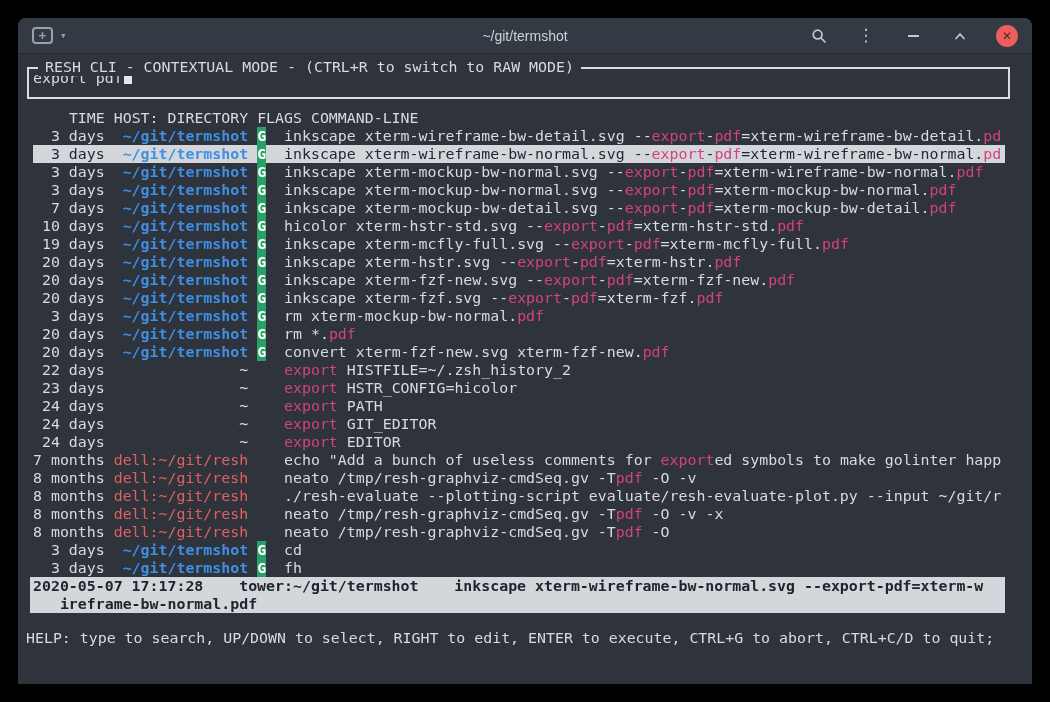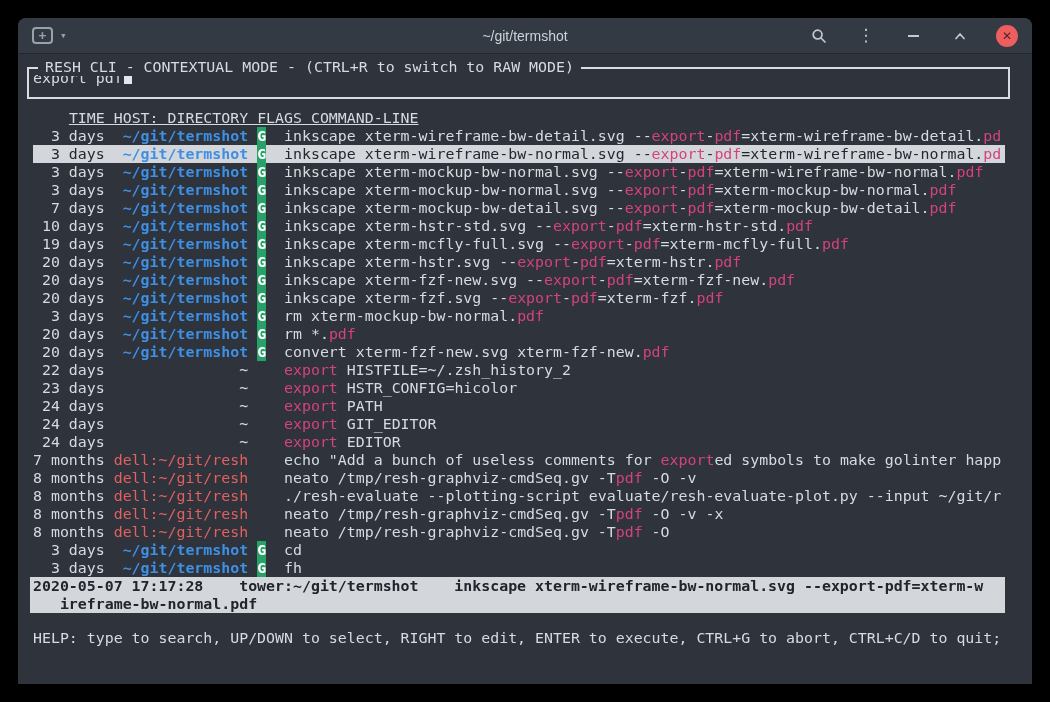--- a/index.html
+++ b/index.html
@@ -38,34 +38,34 @@
   
   .search-wrap{margin:13px 22px 10px 9px;position:relative}
   .searchbox{border:2px solid var(--border);height:32px;display:flex;
              align-items:flex-start;padding-left:4px}
   .legend{position:absolute;top:-9px;left:11px;background:var(--bg);
           padding:0 7px;line-height:18px;white-space:pre}
   .cursor{display:inline-block;width:8px;height:15px;background:#e2e6ea;
           margin-left:1px;vertical-align:-2px}
   
   .term-list{padding:0 27px 0 15px}
-  .hdr-text{text-decoration:underline}
+  .hdr-text{}
   .time{color:var(--fg)}
   .host.blue{color:var(--blue);font-weight:bold}
   .host.red{color:var(--red)}
   .host.plain{color:var(--fg)}
   .flag{background:var(--green);color:#ffffff;font-weight:bold}
   .cmdtext{color:var(--fg)}
   .match{color:var(--magenta);font-weight:normal}
   .sel{background:var(--selbg)}
   .sel .time,.sel .cmdtext{color:var(--seltext)}
   
   .status{background:var(--statusbg);color:#20252c;font-weight:bold;
           margin:0 27px 8px 12px;padding-left:3px}
-  .help{padding-left:15px;margin-top:16px;color:var(--fg)}
+  .help{padding-left:8px;margin-top:16px;color:var(--fg)}
   svg{display:block}
 </style>
 </head>
 <body>
 
 <div class="window">
 
   <div class="titlebar">
     <div class="tb-left">
       <div class="newtab">
@@ -109,21 +109,21 @@
     </div>
 
     <div class="term-list">
       <div class="line"><span class="hdr-pad">    </span><span class="hdr-text">TIME HOST: DIRECTORY FLAGS COMMAND-LINE</span></div>
       <div>
           <div class="line"><span class="time">  3 days </span><span class="host blue"> ~/git/termshot</span><span> </span><span class="flag">G</span><span>  </span><span class="cmdtext">inkscape xterm-wireframe-bw-detail.svg --</span><span class="match">export</span><span class="cmdtext">-</span><span class="match">pdf</span><span class="cmdtext">=xterm-wireframe-bw-detail.</span><span class="match">pd</span></div>
           <div class="line sel"><span class="time">  3 days </span><span class="host blue"> ~/git/termshot</span><span> </span><span class="flag">G</span><span>  </span><span class="cmdtext">inkscape xterm-wireframe-bw-normal.svg --</span><span class="match">export</span><span class="cmdtext">-</span><span class="match">pdf</span><span class="cmdtext">=xterm-wireframe-bw-normal.</span><span class="match">pd</span></div>
           <div class="line"><span class="time">  3 days </span><span class="host blue"> ~/git/termshot</span><span> </span><span class="flag">G</span><span>  </span><span class="cmdtext">inkscape xterm-mockup-bw-normal.svg --</span><span class="match">export</span><span class="cmdtext">-</span><span class="match">pdf</span><span class="cmdtext">=xterm-wireframe-bw-normal.</span><span class="match">pdf</span></div>
           <div class="line"><span class="time">  3 days </span><span class="host blue"> ~/git/termshot</span><span> </span><span class="flag">G</span><span>  </span><span class="cmdtext">inkscape xterm-mockup-bw-normal.svg --</span><span class="match">export</span><span class="cmdtext">-</span><span class="match">pdf</span><span class="cmdtext">=xterm-mockup-bw-normal.</span><span class="match">pdf</span></div>
           <div class="line"><span class="time">  7 days </span><span class="host blue"> ~/git/termshot</span><span> </span><span class="flag">G</span><span>  </span><span class="cmdtext">inkscape xterm-mockup-bw-detail.svg --</span><span class="match">export</span><span class="cmdtext">-</span><span class="match">pdf</span><span class="cmdtext">=xterm-mockup-bw-detail.</span><span class="match">pdf</span></div>
-          <div class="line"><span class="time"> 10 days </span><span class="host blue"> ~/git/termshot</span><span> </span><span class="flag">G</span><span>  </span><span class="cmdtext">inkscape xterm-hstr-std.svg --</span><span class="match">export</span><span class="cmdtext">-</span><span class="match">pdf</span><span class="cmdtext">=xterm-hstr-std.</span><span class="match">pdf</span></div>
+          <div class="line"><span class="time"> 10 days </span><span class="host blue"> ~/git/termshot</span><span> </span><span class="flag">G</span><span>  </span><span class="cmdtext">hicolor xterm-hstr-std.svg --</span><span class="match">export</span><span class="cmdtext">-</span><span class="match">pdf</span><span class="cmdtext">=xterm-hstr-std.</span><span class="match">pdf</span></div>
           <div class="line"><span class="time"> 19 days </span><span class="host blue"> ~/git/termshot</span><span> </span><span class="flag">G</span><span>  </span><span class="cmdtext">inkscape xterm-mcfly-full.svg --</span><span class="match">export</span><span class="cmdtext">-</span><span class="match">pdf</span><span class="cmdtext">=xterm-mcfly-full.</span><span class="match">pdf</span></div>
           <div class="line"><span class="time"> 20 days </span><span class="host blue"> ~/git/termshot</span><span> </span><span class="flag">G</span><span>  </span><span class="cmdtext">inkscape xterm-hstr.svg --</span><span class="match">export</span><span class="cmdtext">-</span><span class="match">pdf</span><span class="cmdtext">=xterm-hstr.</span><span class="match">pdf</span></div>
           <div class="line"><span class="time"> 20 days </span><span class="host blue"> ~/git/termshot</span><span> </span><span class="flag">G</span><span>  </span><span class="cmdtext">inkscape xterm-fzf-new.svg --</span><span class="match">export</span><span class="cmdtext">-</span><span class="match">pdf</span><span class="cmdtext">=xterm-fzf-new.</span><span class="match">pdf</span></div>
           <div class="line"><span class="time"> 20 days </span><span class="host blue"> ~/git/termshot</span><span> </span><span class="flag">G</span><span>  </span><span class="cmdtext">inkscape xterm-fzf.svg --</span><span class="match">export</span><span class="cmdtext">-</span><span class="match">pdf</span><span class="cmdtext">=xterm-fzf.</span><span class="match">pdf</span></div>
           <div class="line"><span class="time">  3 days </span><span class="host blue"> ~/git/termshot</span><span> </span><span class="flag">G</span><span>  </span><span class="cmdtext">rm xterm-mockup-bw-normal.</span><span class="match">pdf</span></div>
           <div class="line"><span class="time"> 20 days </span><span class="host blue"> ~/git/termshot</span><span> </span><span class="flag">G</span><span>  </span><span class="cmdtext">rm *.</span><span class="match">pdf</span></div>
           <div class="line"><span class="time"> 20 days </span><span class="host blue"> ~/git/termshot</span><span> </span><span class="flag">G</span><span>  </span><span class="cmdtext">convert xterm-fzf-new.svg xterm-fzf-new.</span><span class="match">pdf</span></div>
           <div class="line"><span class="time"> 22 days </span><span class="host plain">              ~</span><span> </span><span> </span><span>  </span><span class="match">export</span><span class="cmdtext"> HISTFILE=~/.zsh_history_2</span></div>
           <div class="line"><span class="time"> 23 days </span><span class="host plain">              ~</span><span> </span><span> </span><span>  </span><span class="match">export</span><span class="cmdtext"> HSTR_CONFIG=hicolor</span></div>
           <div class="line"><span class="time"> 24 days </span><span class="host plain">              ~</span><span> </span><span> </span><span>  </span><span class="match">export</span><span class="cmdtext"> PATH</span></div>

